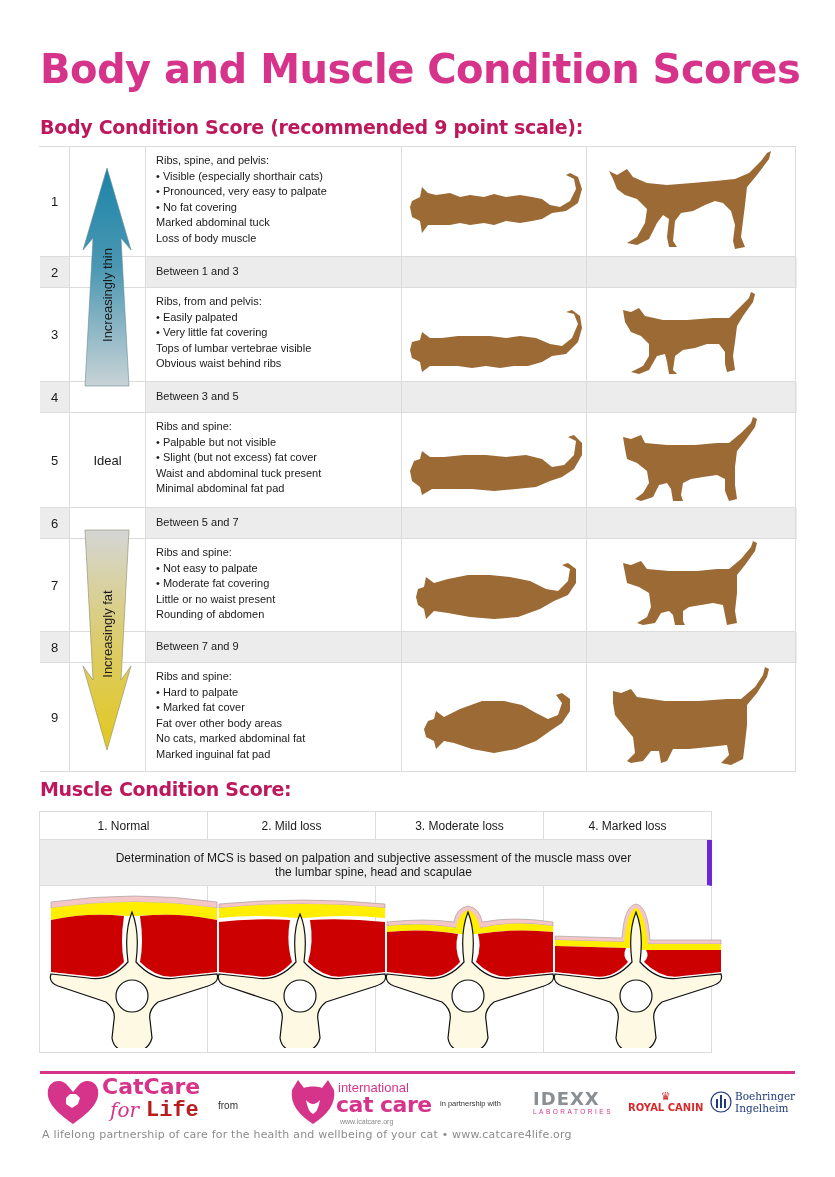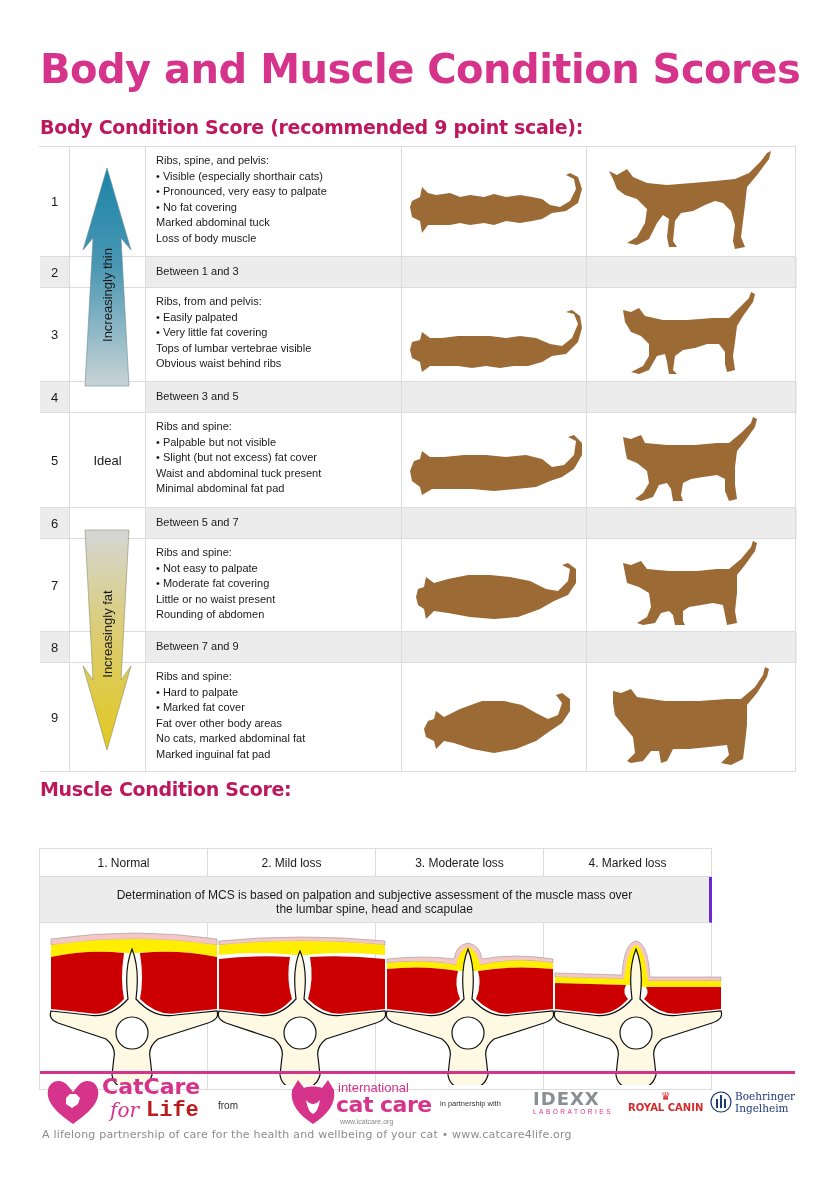--- a/index.html
+++ b/index.html
@@ -32,24 +32,24 @@
   .c-side { width: 209px; }
   .c-arrow.empty-bg { background: #fff; }
 
   .arrow-wrap { position: absolute; left: 69px; width: 76px; pointer-events: none; }
   .arrow-wrap svg { display: block; }
   .arrow-label { position: absolute; left: 50%; top: 50%; transform: translate(-50%, -50%) rotate(-90deg); font-size: 13px; color: #1a1a1a; white-space: nowrap; }
 
   .cat-svg { position: absolute; }
 
   
-  .mcs-table { position: absolute; left: 39px; top: 811px; width: 673px; border-top: 1px solid #dcdcdc; border-left: 1px solid #dcdcdc; margin-top: 37px; }
+  .mcs-table { position: absolute; left: 39px; top: 811px; width: 673px; border-top: 1px solid #dcdcdc; border-left: 1px solid #dcdcdc; }
   .mcs-head { display: flex; height: 28px; }
   .mcs-head .mh { width: 189.25px; border-right: 1px solid #dcdcdc; border-bottom: 1px solid #dcdcdc; display: flex; align-items: center; justify-content: center; font-size: 12px; }
-  .mcs-note { height: 46px; background: #ececec; border-right: 3px solid #6d28d9; border-bottom: 1px solid #dcdcdc; text-align: center; font-size: 12px; line-height: 14px; padding-top: 11px; }
+  .mcs-note { height: 46px; background: #ececec; border-right: 5px solid #6d28d9; border-bottom: 1px solid #dcdcdc; text-align: center; font-size: 12px; line-height: 14px; padding-top: 11px; }
   .mcs-imgs { display: flex; height: 167px; }
   .mcs-imgs .mi { width: 189.25px; border-right: 1px solid #dcdcdc; border-bottom: 1px solid #dcdcdc; position: relative; }
   .mcs-imgs svg { position: absolute; left: 8px; top: 6px; }
 
   
   .footer-rule { position: absolute; left: 40px; top: 1071px; width: 755px; height: 3px; background: #d6338a; }
   .ccl-logo { position: absolute; left: 46px; top: 1078px; }
   .ccl-text1 { position: absolute; left: 102px; top: 1074px; font-family: "DejaVu Sans", sans-serif; font-weight: bold; font-size: 22px; color: #d6338a; white-space: nowrap; }
   .ccl-for { position: absolute; left: 110px; top: 1098px; font-family: "DejaVu Serif", serif; font-style: italic; font-size: 20px; color: #d6338a; }
   .ccl-life { position: absolute; left: 146px; top: 1098px; font-family: Liberation Mono, monospace; font-weight: bold; font-size: 22px; color: #b91c1c; }

